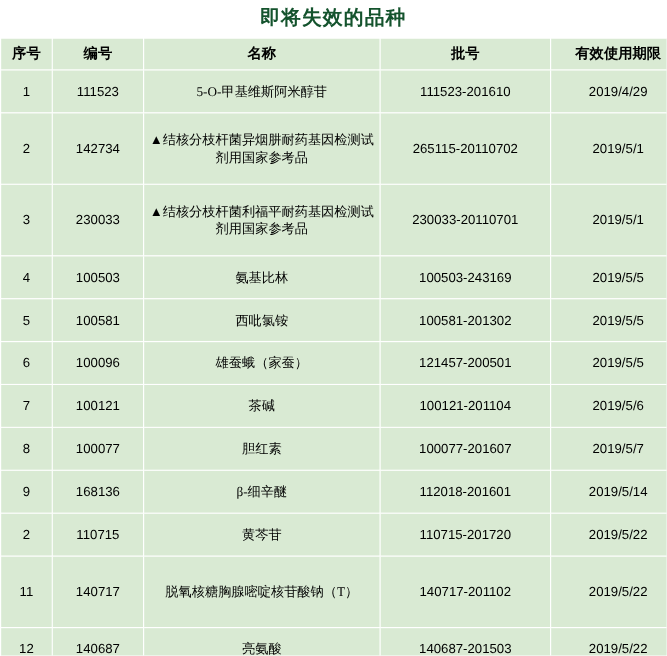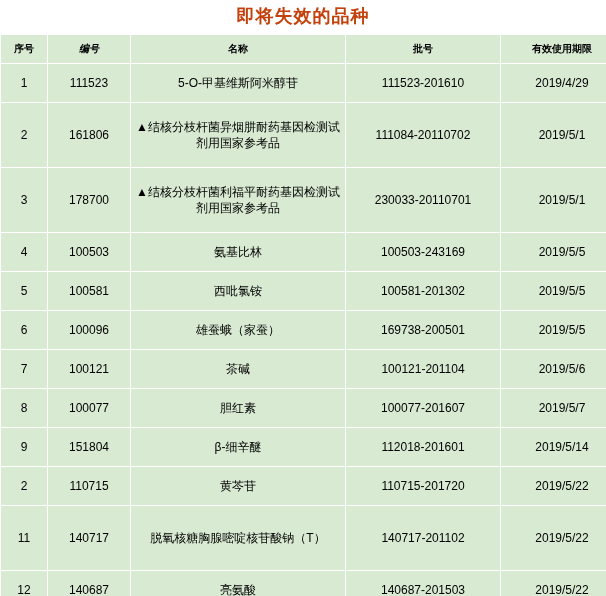--- a/index.html
+++ b/index.html
@@ -17,21 +17,21 @@
   .page {
     width: 606px;
     height: 596px;
     position: relative;
     box-sizing: border-box;
   }
   .title {
     text-align: center;
     font-size: 18px;
     font-weight: bold;
-    color: #c2410c;
+    color: #14532d;
     padding: 4px 0 6px 0;
     letter-spacing: 1px;
   }
   table.grid {
     border-collapse: collapse;
     width: 600px;
     margin: 0 auto;
     table-layout: fixed;
   }
   table.grid th, table.grid td {
@@ -40,31 +40,31 @@
     text-align: center;
     vertical-align: middle;
     font-size: 12px;
     color: #000000;
     padding: 4px 2px;
     line-height: 1.35;
     word-wrap: break-word;
   }
   table.grid th {
     font-weight: bold;
-    font-size: 10px;
+    font-size: 13px;
     height: 22px;
     padding: 3px 2px;
   }
   td.c-idx { width: 42px; }
   td.c-code { width: 78px; }
-  td.c-name { width: 210px; }
+  td.c-name { width: 210px; font-family: Liberation Serif, serif; }
   td.c-lot { width: 150px; }
   td.c-exp { width: 118px; }
   th.c-idx { width: 42px; }
-  th.c-code { width: 78px; font-style: italic; }
+  th.c-code { width: 78px; }
   th.c-name { width: 210px; }
   th.c-lot { width: 150px; }
   th.c-exp { width: 118px; }
   .row-tall td { height: 56px; }
   .row-normal td { height: 30px; }
 </style>
 </head>
 <body>
 
 <div class="page">
@@ -84,28 +84,28 @@
     <tbody>
       <tr class="row-normal">
         <td class="c-idx">1</td>
         <td class="c-code">111523</td>
         <td class="c-name">5-O-甲基维斯阿米醇苷</td>
         <td class="c-lot">111523-201610</td>
         <td class="c-exp">2019/4/29</td>
       </tr>
       <tr class="row-tall">
         <td class="c-idx">2</td>
-        <td class="c-code">161806</td>
+        <td class="c-code">142734</td>
         <td class="c-name">▲结核分枝杆菌异烟肼耐药基因检测试剂用国家参考品</td>
-        <td class="c-lot">111084-20110702</td>
+        <td class="c-lot">265115-20110702</td>
         <td class="c-exp">2019/5/1</td>
       </tr>
       <tr class="row-tall">
         <td class="c-idx">3</td>
-        <td class="c-code">178700</td>
+        <td class="c-code">230033</td>
         <td class="c-name">▲结核分枝杆菌利福平耐药基因检测试剂用国家参考品</td>
         <td class="c-lot">230033-20110701</td>
         <td class="c-exp">2019/5/1</td>
       </tr>
       <tr class="row-normal">
         <td class="c-idx">4</td>
         <td class="c-code">100503</td>
         <td class="c-name">氨基比林</td>
         <td class="c-lot">100503-243169</td>
         <td class="c-exp">2019/5/5</td>
@@ -114,40 +114,40 @@
         <td class="c-idx">5</td>
         <td class="c-code">100581</td>
         <td class="c-name">西吡氯铵</td>
         <td class="c-lot">100581-201302</td>
         <td class="c-exp">2019/5/5</td>
       </tr>
       <tr class="row-normal">
         <td class="c-idx">6</td>
         <td class="c-code">100096</td>
         <td class="c-name">雄蚕蛾（家蚕）</td>
-        <td class="c-lot">169738-200501</td>
+        <td class="c-lot">121457-200501</td>
         <td class="c-exp">2019/5/5</td>
       </tr>
       <tr class="row-normal">
         <td class="c-idx">7</td>
         <td class="c-code">100121</td>
         <td class="c-name">茶碱</td>
         <td class="c-lot">100121-201104</td>
         <td class="c-exp">2019/5/6</td>
       </tr>
       <tr class="row-normal">
         <td class="c-idx">8</td>
         <td class="c-code">100077</td>
         <td class="c-name">胆红素</td>
         <td class="c-lot">100077-201607</td>
         <td class="c-exp">2019/5/7</td>
       </tr>
       <tr class="row-normal">
         <td class="c-idx">9</td>
-        <td class="c-code">151804</td>
+        <td class="c-code">168136</td>
         <td class="c-name">β-细辛醚</td>
         <td class="c-lot">112018-201601</td>
         <td class="c-exp">2019/5/14</td>
       </tr>
       <tr class="row-normal">
         <td class="c-idx">2</td>
         <td class="c-code">110715</td>
         <td class="c-name">黄芩苷</td>
         <td class="c-lot">110715-201720</td>
         <td class="c-exp">2019/5/22</td>

